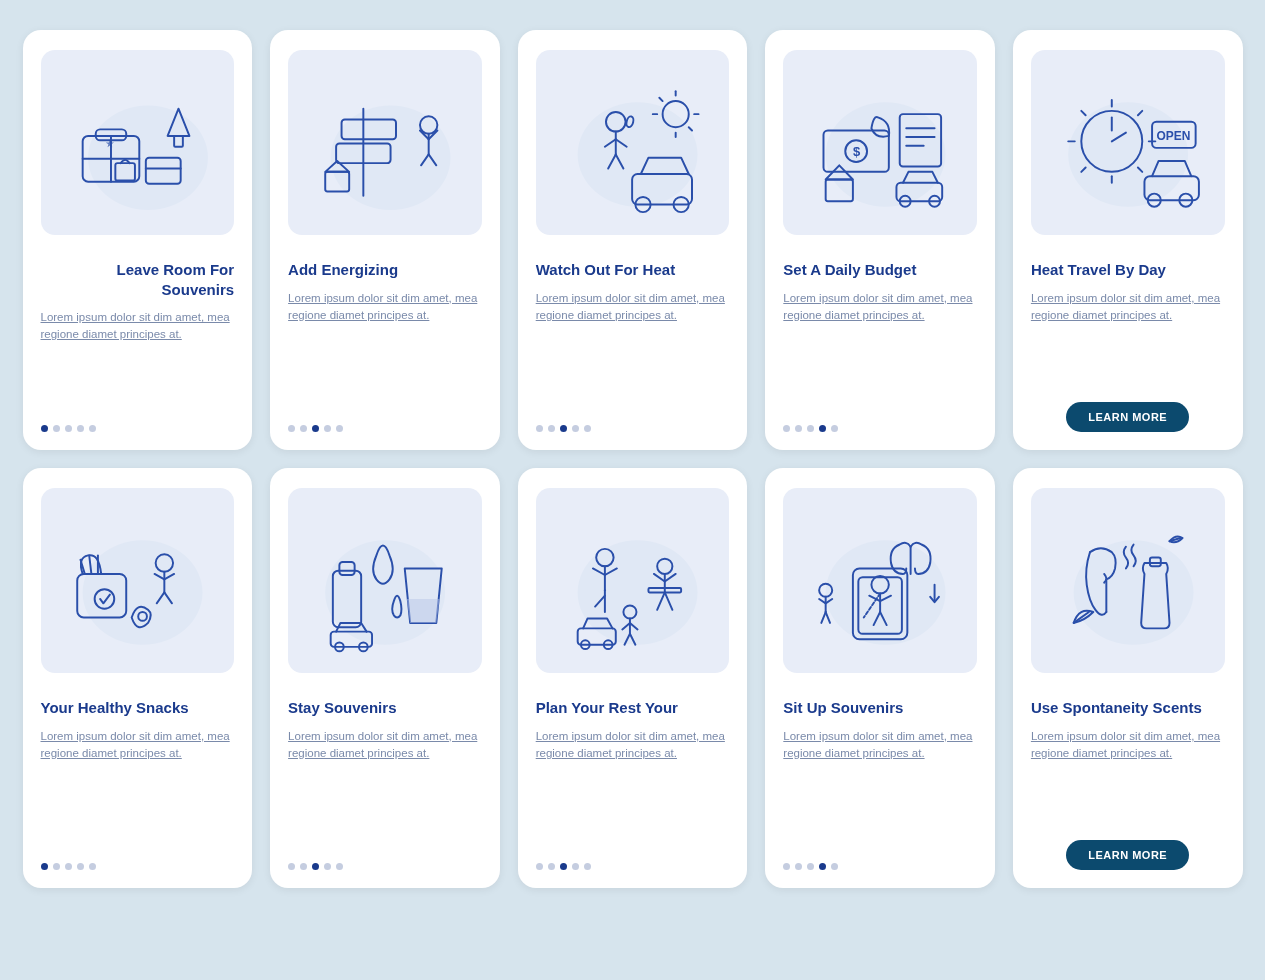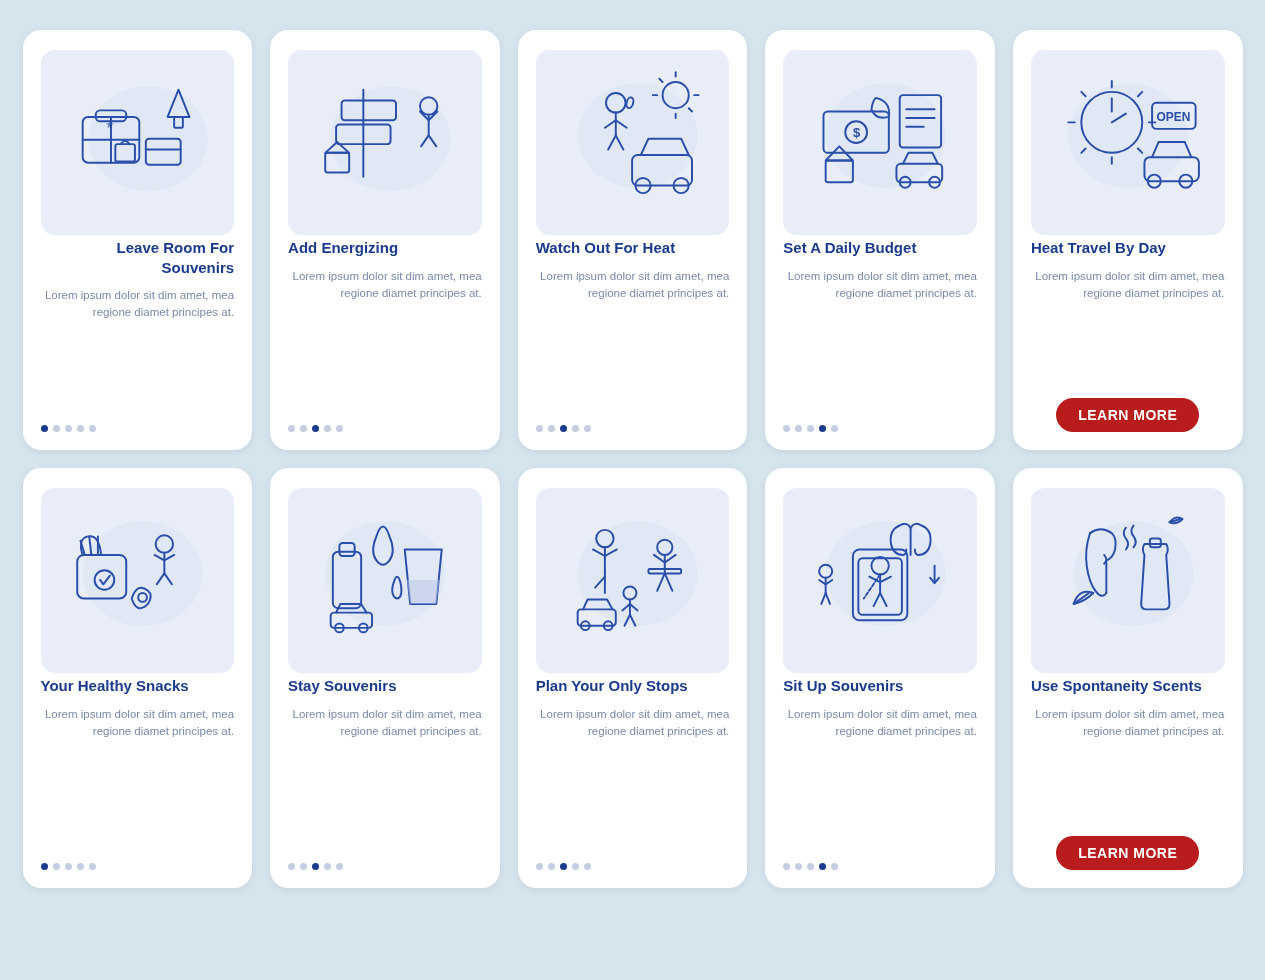--- a/index.html
+++ b/index.html
@@ -25,68 +25,69 @@
       flex-direction: column;
       align-items: flex-start;
       box-shadow: 0 2px 8px rgba(0,0,0,0.07);
       min-height: 420px;
     }
     .card-illustration {
       width: 100%;
       height: 185px;
       background: #e8edf8;
       border-radius: 14px;
-      margin-bottom: 3px;
+      margin-bottom: 25px;
       display: flex;
-      align-items: flex-start;
+      align-items: flex-end;
       justify-content: center;
       overflow: hidden;
     }
     .card-illustration svg {
       width: 90%;
       height: 90%;
     }
     .card-title {
       font-size: 15px;
       font-weight: 700;
       color: #1a3a8c;
       margin-bottom: 10px;
       line-height: 1.3;
       text-align: right;
     }
     .card-body {
       font-size: 11.5px;
       color: #7a8aaa;
       line-height: 1.5;
-      text-align: right;
+      text-align: left;
       width: 100%;
       flex-grow: 1;
+      text-decoration: underline;
     }
     .card-dots {
       display: flex;
       gap: 5px;
       margin-top: 14px;
       align-items: center;
     }
     .dot {
       width: 7px;
       height: 7px;
       border-radius: 50%;
       background: #c5cde0;
     }
     .dot.active {
       background: #1a3a8c;
     }
     .learn-more-btn {
-      background: #b91c1c;
+      background: #0c4a6e;
       color: #fff;
       border: none;
       border-radius: 22px;
       padding: 9px 22px;
-      font-size: 14px;
+      font-size: 11px;
       font-weight: 700;
       letter-spacing: 0.5px;
       cursor: pointer;
       margin-top: 14px;
       align-self: center;
     }
     
     .illus-bg {
       fill: #e0e8f5;
     }
@@ -371,21 +372,21 @@
         <line x1="78" y1="100" x2="85" y2="106" class="illus-stroke"></line>
         <line x1="78" y1="110" x2="73" y2="120" class="illus-stroke"></line>
         <line x1="78" y1="110" x2="83" y2="120" class="illus-stroke"></line>
 
         <rect x="30" y="105" width="35" height="15" rx="3" class="illus-stroke"></rect>
         <path d="M35 105 L39 96 L57 96 L62 105" class="illus-stroke" fill="#e0e8f5"></path>
         <circle cx="37" cy="120" r="4" class="illus-stroke"></circle>
         <circle cx="58" cy="120" r="4" class="illus-stroke"></circle>
       </svg>
     </div>
-    <div class="card-title">Plan Your Only Stops</div>
+    <div class="card-title">Plan Your Rest Your</div>
     <div class="card-body">Lorem ipsum dolor sit dim amet, mea regione diamet principes at.</div>
     <div class="card-dots">
       <div class="dot"></div>
       <div class="dot"></div>
       <div class="dot active"></div>
       <div class="dot"></div>
       <div class="dot"></div>
     </div>
   </div>
 

